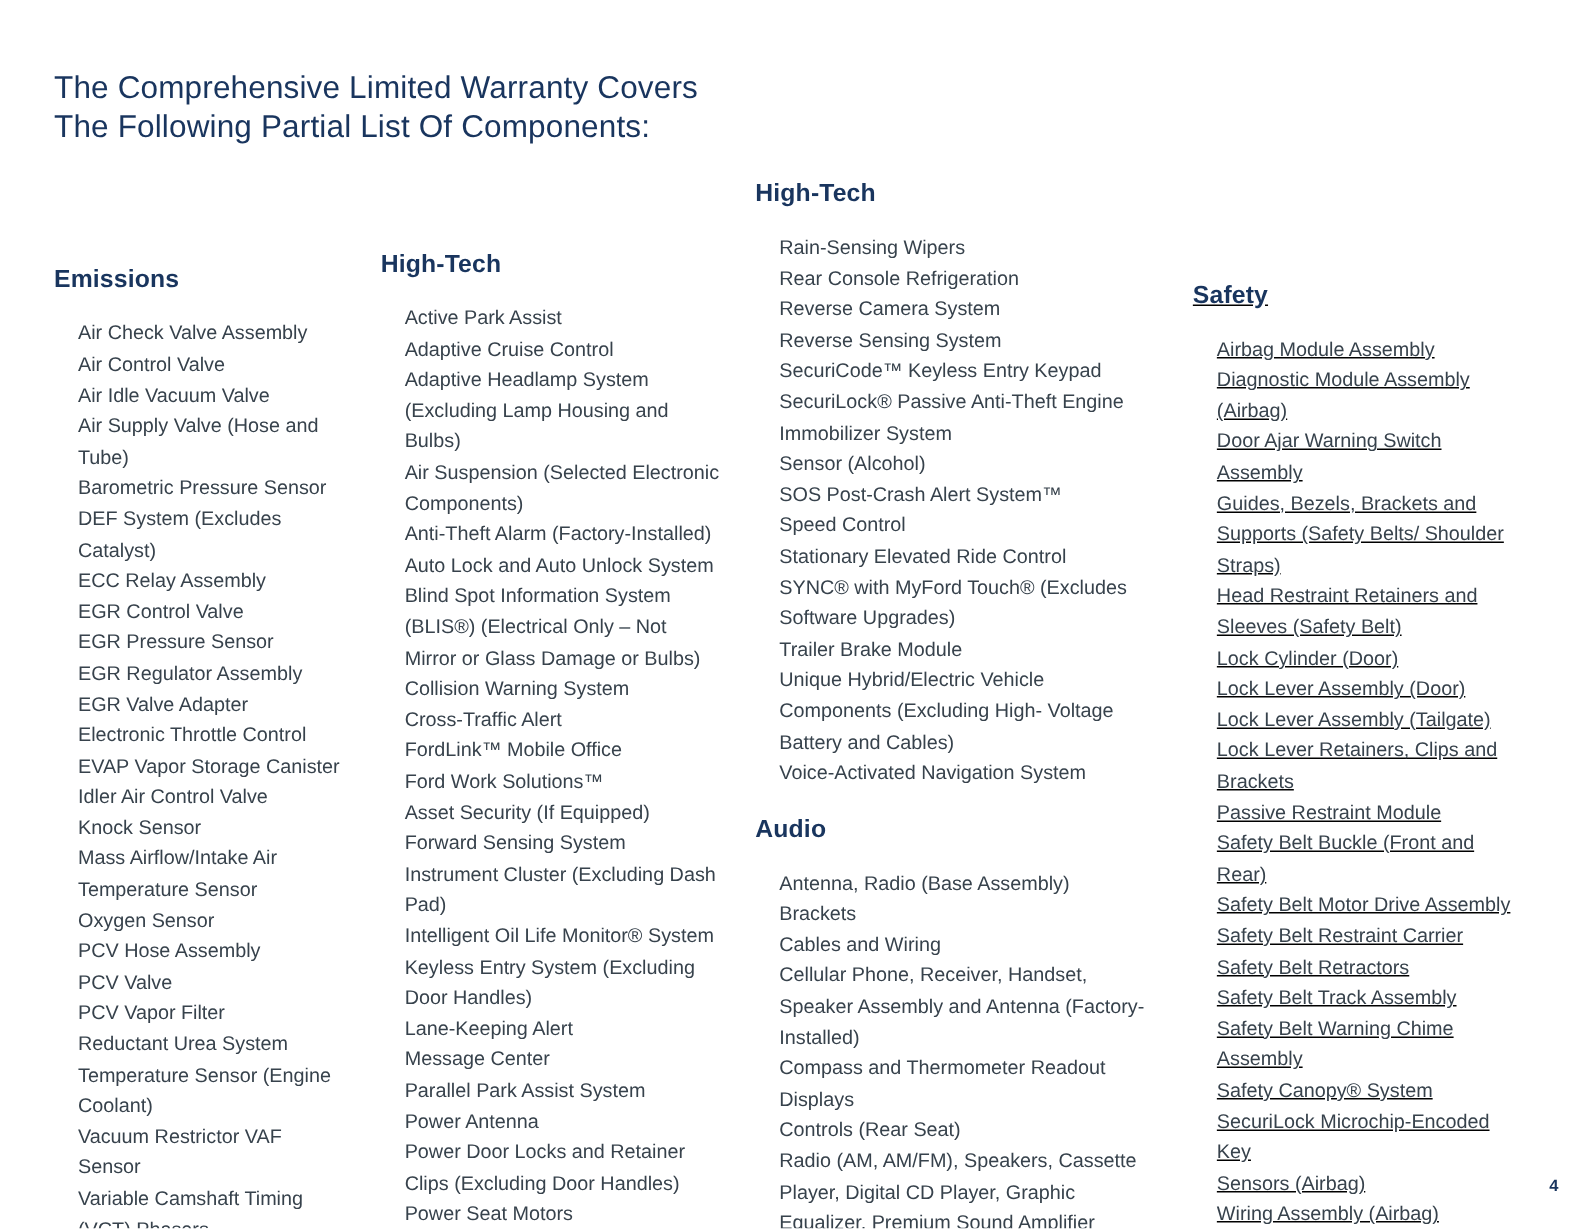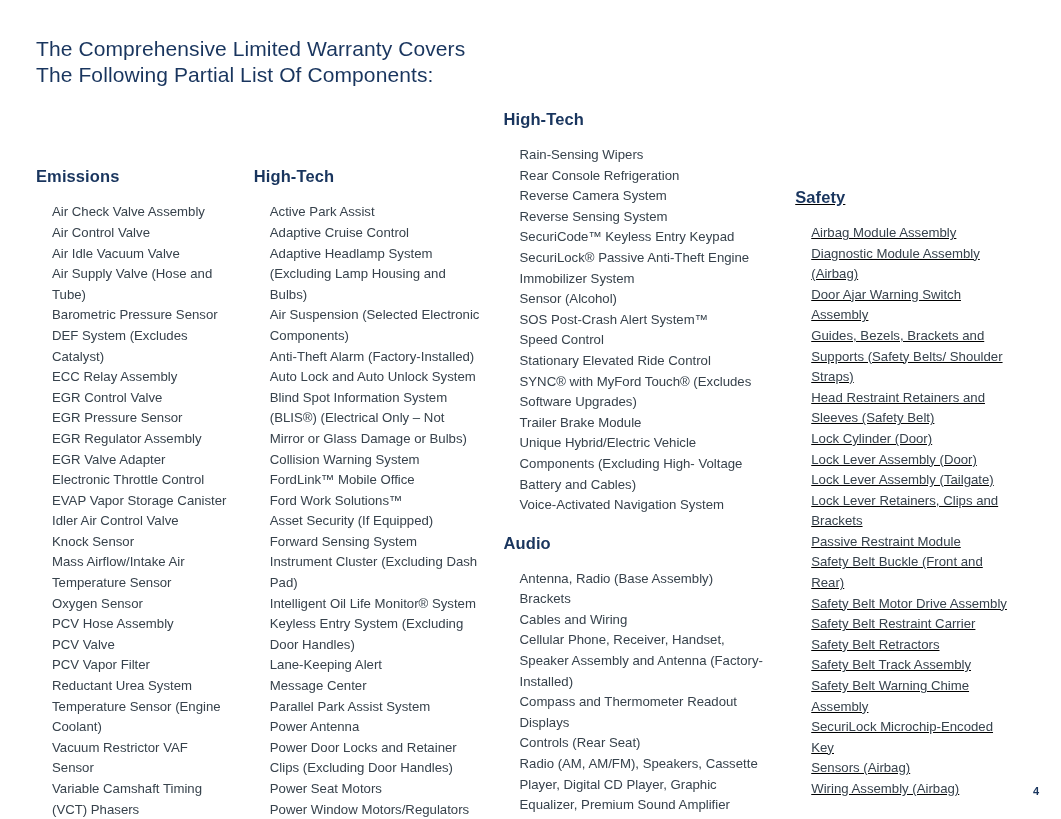--- a/index.html
+++ b/index.html
@@ -29,21 +29,21 @@
     left: 36px;
     top: 36px;
     right: 24px;
     bottom: 10px;
   }
   .doc-title {
     color: #19355e;
     font-size: 21px;
     line-height: 26px;
     font-weight: normal;
-    margin: 0 0 22px 0;
+    margin: 10px 0 22px 0;
     letter-spacing: 0.1px;
   }
   .doc-title .line {
     display: block;
   }
   .columns {
     display: flex;
     align-items: center;
   }
   .col {
@@ -133,20 +133,21 @@
         <h2 class="sec-head">High-Tech</h2>
         <ul class="item-list">
           <li>Active Park Assist</li>
           <li>Adaptive Cruise Control</li>
           <li>Adaptive Headlamp System (Excluding Lamp Housing and Bulbs)</li>
           <li>Air Suspension (Selected Electronic Components)</li>
           <li>Anti-Theft Alarm (Factory-Installed)</li>
           <li>Auto Lock and Auto Unlock System</li>
           <li>Blind Spot Information System (BLIS®) (Electrical Only – Not Mirror or Glass Damage or Bulbs)</li>
           <li>Collision Warning System</li>
+          <li>Cross-Traffic Alert</li>
           <li>FordLink™ Mobile Office</li>
           <li>Ford Work Solutions™</li>
           <li>Asset Security (If Equipped)</li>
           <li>Forward Sensing System</li>
           <li>Instrument Cluster (Excluding Dash Pad)</li>
           <li>Intelligent Oil Life Monitor® System</li>
           <li>Keyless Entry System (Excluding Door Handles)</li>
           <li>Lane-Keeping Alert</li>
           <li>Message Center</li>
           <li>Parallel Park Assist System</li>
@@ -201,20 +202,21 @@
           <li>Lock Lever Assembly (Door)</li>
           <li>Lock Lever Assembly (Tailgate)</li>
           <li>Lock Lever Retainers, Clips and Brackets</li>
           <li>Passive Restraint Module</li>
           <li>Safety Belt Buckle (Front and Rear)</li>
           <li>Safety Belt Motor Drive Assembly</li>
           <li>Safety Belt Restraint Carrier</li>
           <li>Safety Belt Retractors</li>
           <li>Safety Belt Track Assembly</li>
           <li>Safety Belt Warning Chime Assembly</li>
+          <li>Safety Canopy® System</li>
           <li>SecuriLock Microchip-Encoded Key</li>
           <li>Sensors (Airbag)</li>
           <li>Wiring Assembly (Airbag)</li>
         </ul>
       </div>
 
     </div>
   </div>
 
   <div class="page-number">4</div>

